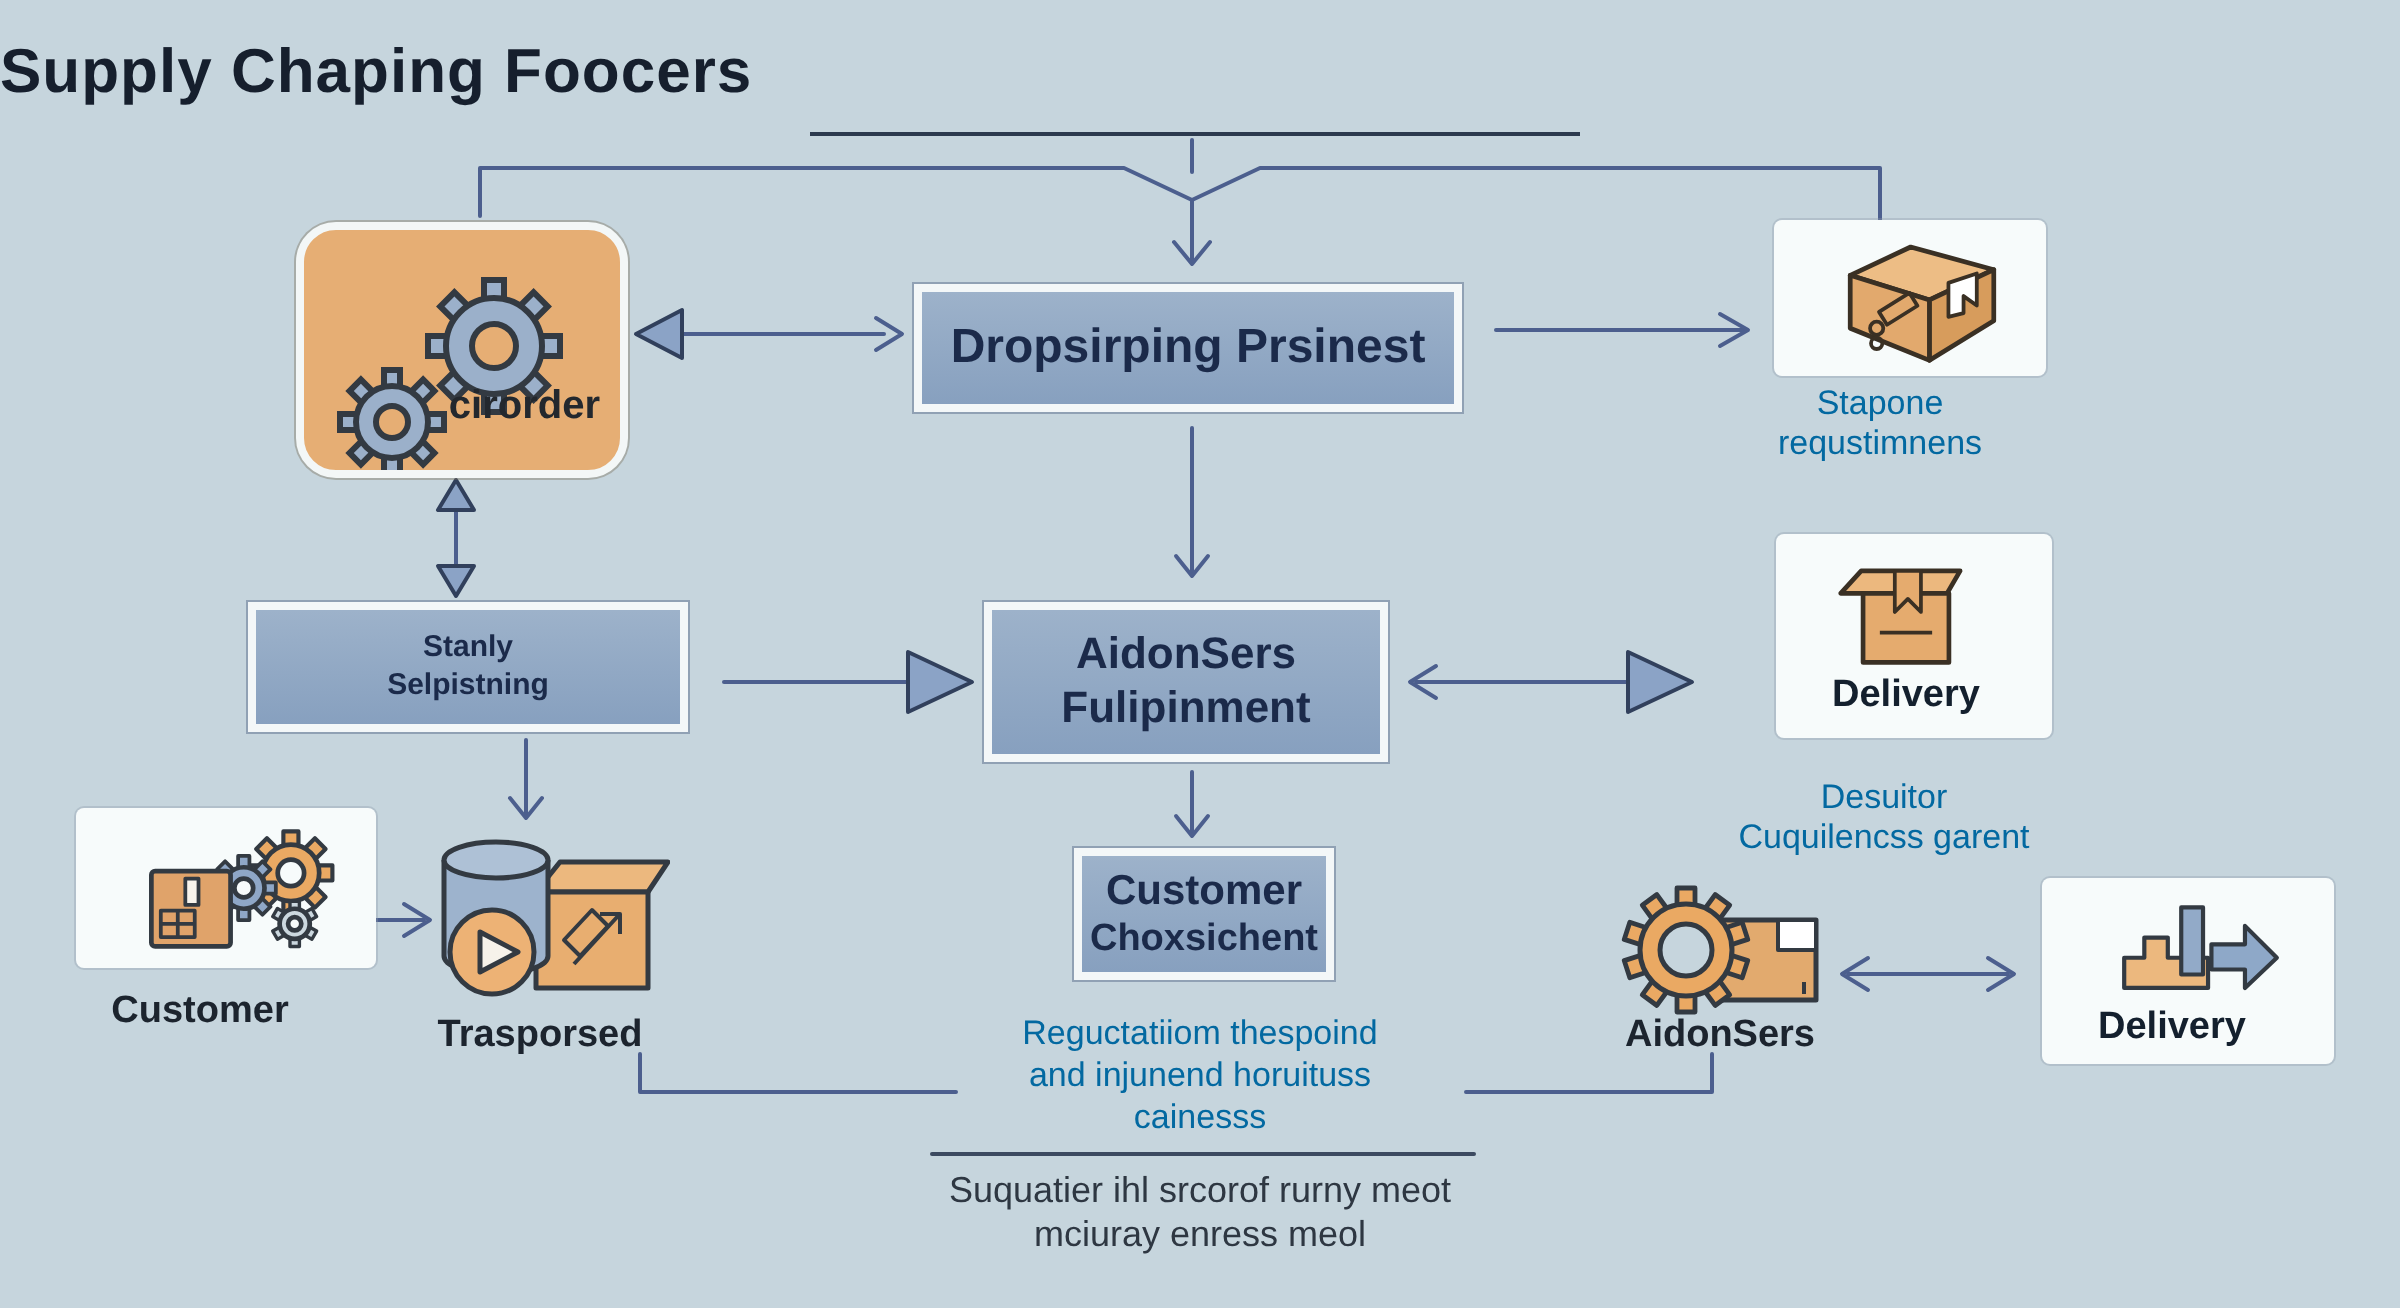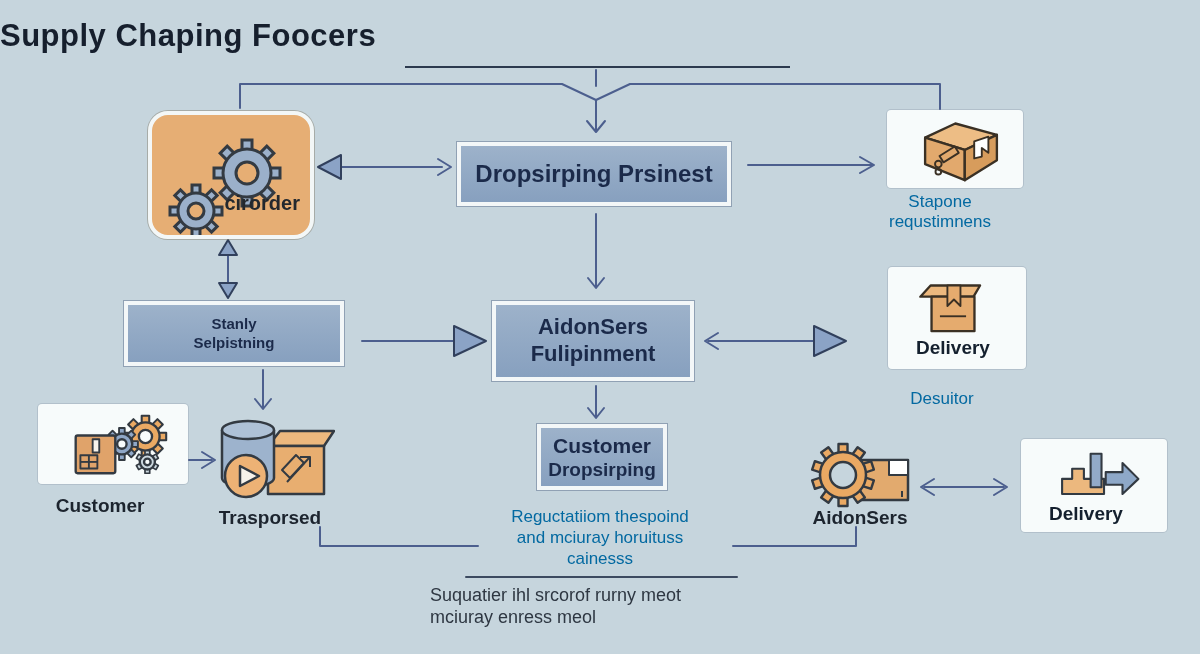--- a/index.html
+++ b/index.html
@@ -165,25 +165,26 @@
     <svg width="74" height="56" viewBox="0 0 74 60" stroke="#3a3024" stroke-width="2.5" stroke-linejoin="round">
       <polygon points="2,20 13,8 66,8 59,20" fill="#ecb87e"></polygon>
       <rect x="14" y="20" width="46" height="37" fill="#e5ab6e"></rect>
       <polygon points="31,8 45,8 45,30 38,23 31,30" fill="#e5ab6e" stroke-width="2"></polygon>
       <line x1="23" y1="41" x2="51" y2="41" stroke-width="2"></line>
     </svg>
     <div class="inner-label" style="margin-top:3px;">Delivery</div>
   </div>
   <div class="abs caption" style="left:842px;top:389px;width:200px;">
     <div>Desuitor</div>
+    <div>Cuquilencss garent</div>
   </div>
 
   <div class="abs pbox" style="left:537px;top:424px;width:122px;height:58px;font-size:19px;">
     <span style="font-size:21px;">Customer</span>
-    <span>Dropsirping</span>
+    <span>Choxsichent</span>
   </div>
 
   <div class="abs card" style="left:38px;top:404px;width:122px;height:80px;">
     <svg width="108" height="66" viewBox="0 0 110 70" stroke="#333a42" stroke-width="2.5" stroke-linejoin="round">
       <g transform="translate(82,27)" fill="#eaa963">
         <g stroke-width="2.2">
           <rect x="-4" y="-22" width="8" height="9"></rect>
             <rect x="-4" y="-22" width="8" height="9" transform="rotate(45)"></rect>
           <rect x="-4" y="-22" width="8" height="9" transform="rotate(90)"></rect>
             <rect x="-4" y="-22" width="8" height="9" transform="rotate(135)"></rect>
@@ -242,21 +243,21 @@
     </g>
     <path d="M12,14 L12,62 A26,9 0 0 0 64,62 L64,14" fill="#9db3cd"></path>
     <ellipse cx="38" cy="14" rx="26" ry="9" fill="#aec1d6"></ellipse>
     <circle cx="36" cy="60" r="21" fill="#edb275"></circle>
     <polygon points="30,50 49,60 30,70" fill="#f6f2ea"></polygon>
   </svg>
   <div class="abs icon-label" style="left:205px;top:507px;width:130px;">Trasporsed</div>
 
   <div class="abs caption" style="left:450px;top:506px;width:300px;line-height:21px;">
     <div>Reguctatiiom thespoind</div>
-    <div>and mciuray horuituss</div>
+    <div>and injunend horuituss</div>
     <div>cainesss</div>
   </div>
 
   <svg class="abs" width="105" height="72" viewBox="0 0 105 72" style="left:806px;top:438px;" stroke="#333a42" stroke-width="2.5" stroke-linejoin="round">
     <rect x="54" y="22" width="48" height="40" fill="#e2aa6e"></rect>
     <rect x="83" y="22" width="19" height="15" fill="#ffffff" stroke-width="2"></rect>
     <line x1="96" y1="53" x2="96" y2="59" stroke-width="2"></line>
     <g transform="translate(37,37)" fill="#eaa963">
       <g stroke-width="2.4">
         <rect x="-4.5" y="-31" width="9" height="12"></rect>
@@ -278,18 +279,18 @@
 
   <div class="abs card" style="left:1021px;top:439px;width:118px;height:93px;">
     <svg width="100" height="52" viewBox="0 0 100 62" stroke="#333a42" stroke-width="2.5" stroke-linejoin="round">
       <polygon points="6,56 6,38 18,38 18,26 32,26 32,38 56,38 56,56" fill="#ecb87e"></polygon>
       <rect x="40" y="8" width="13" height="40" fill="#92aac8"></rect>
       <polygon points="58,30 78,30 78,19 97,38 78,56 78,45 58,45" fill="#8ea8c8"></polygon>
     </svg>
     <div class="inner-label" style="margin-top:4px;">Delivery</div>
   </div>
 
-  <div class="abs" style="left:430px;top:584px;width:340px;font-size:18px;line-height:22px;color:#2e3742;">
+  <div class="abs" style="left:430px;top:584px;width:340px;text-align:center;font-size:18px;line-height:22px;color:#2e3742;">
     <div>Suquatier ihl srcorof rurny meot</div>
     <div>mciuray enress  meol</div>
   </div>
 
 </div>
 
 </body></html>

